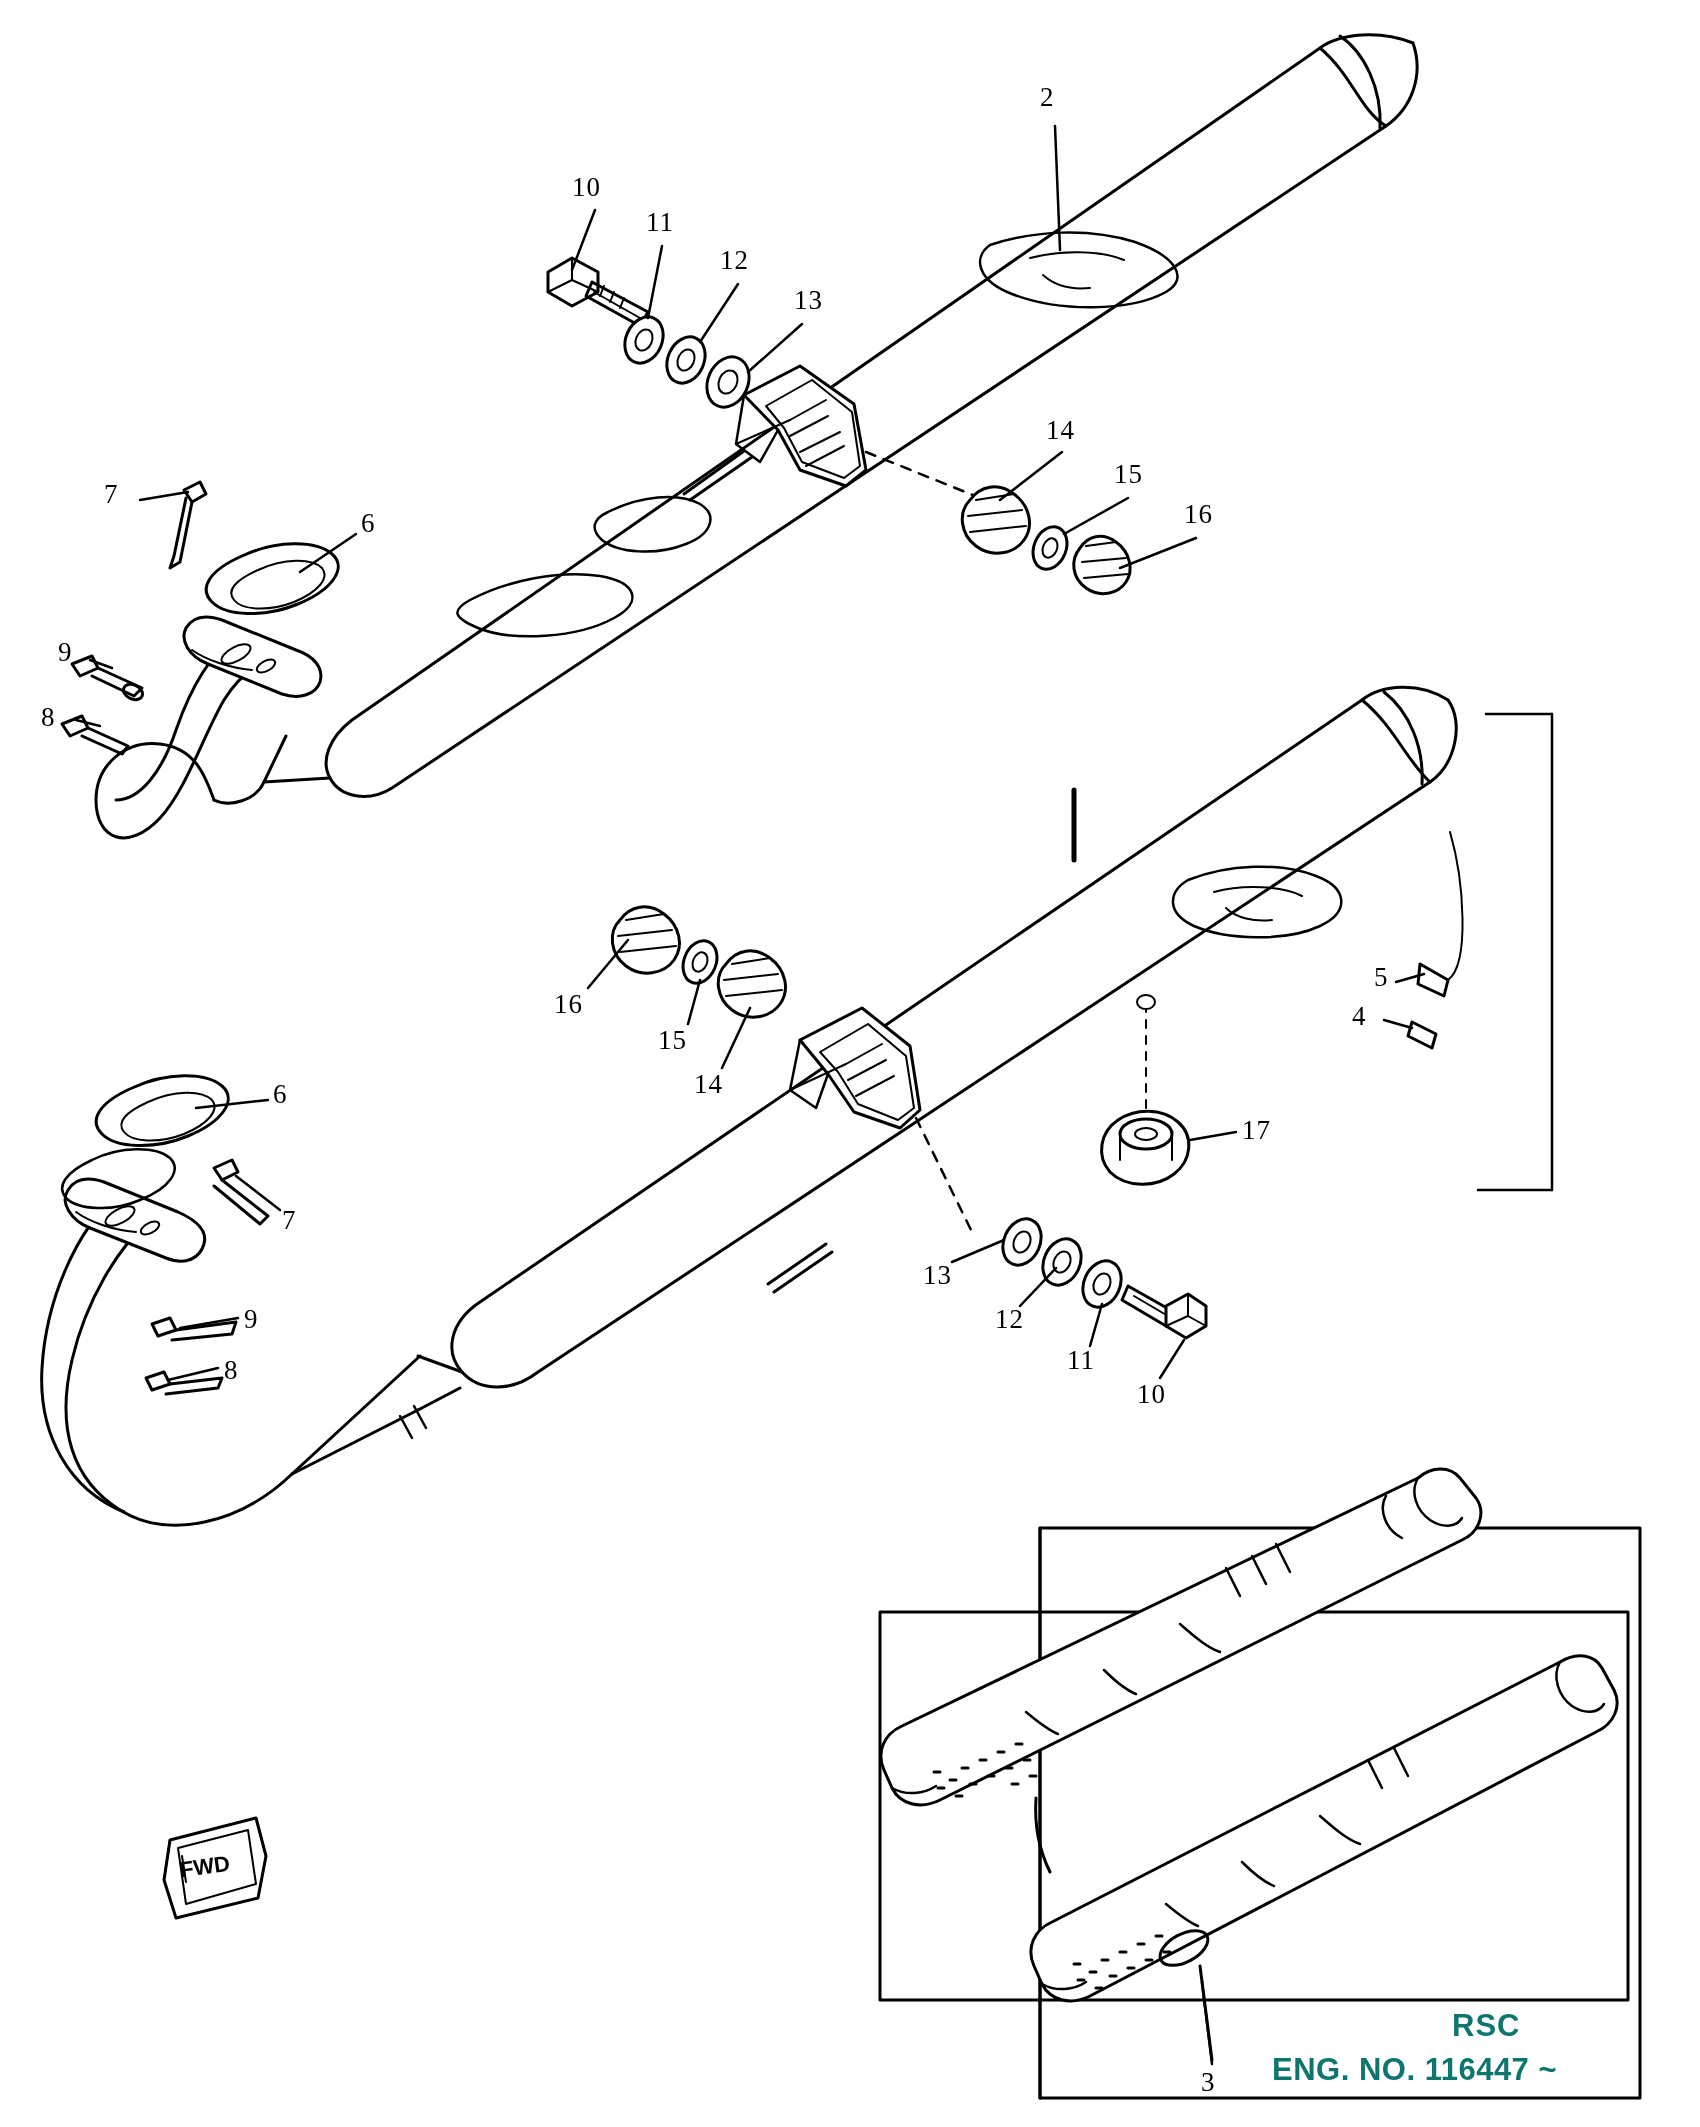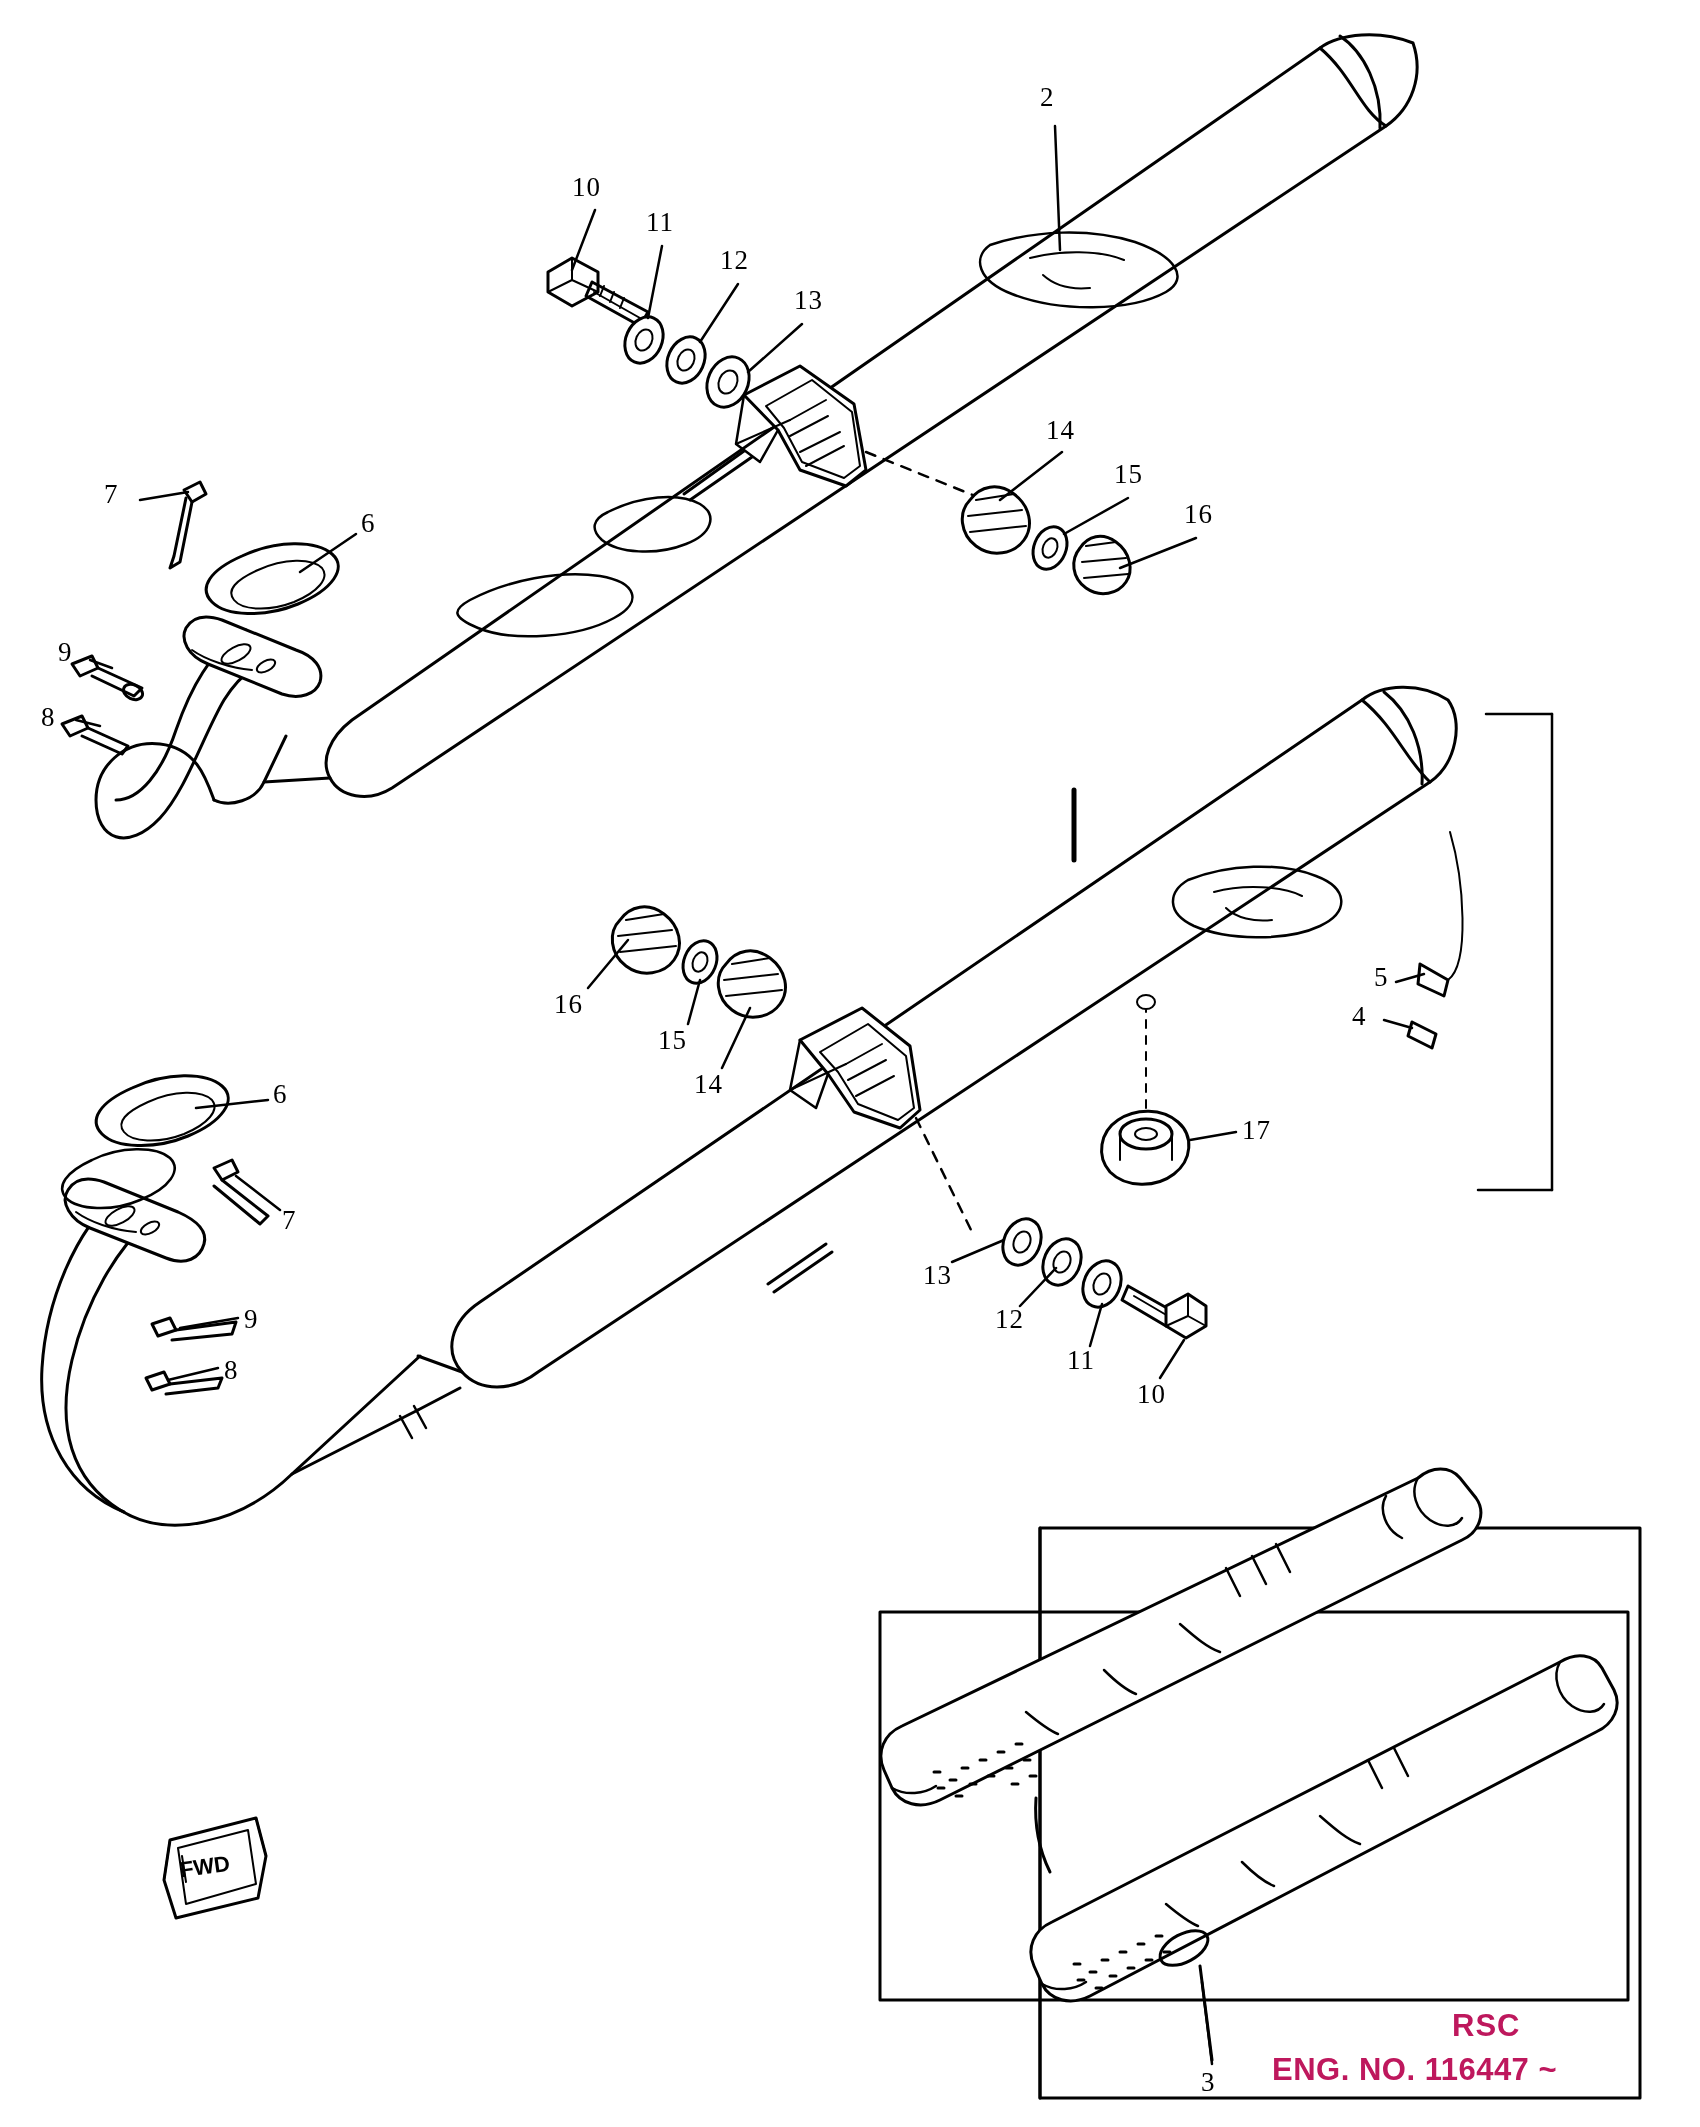--- a/index.html
+++ b/index.html
@@ -30,21 +30,21 @@
     font-size: 27px;
     color: #000000;
     letter-spacing: 1px;
     white-space: nowrap;
     user-select: none;
   }
   .note {
     position: absolute;
     font-family: "Liberation Sans", sans-serif;
     font-weight: bold;
-    color: #be185d;
+    color: #0f766e;
     white-space: nowrap;
   }
   .note-model {
     font-size: 31px;
     letter-spacing: 1px;
   }
   .note-eng {
     font-size: 31px;
     letter-spacing: 0.5px;
   }

